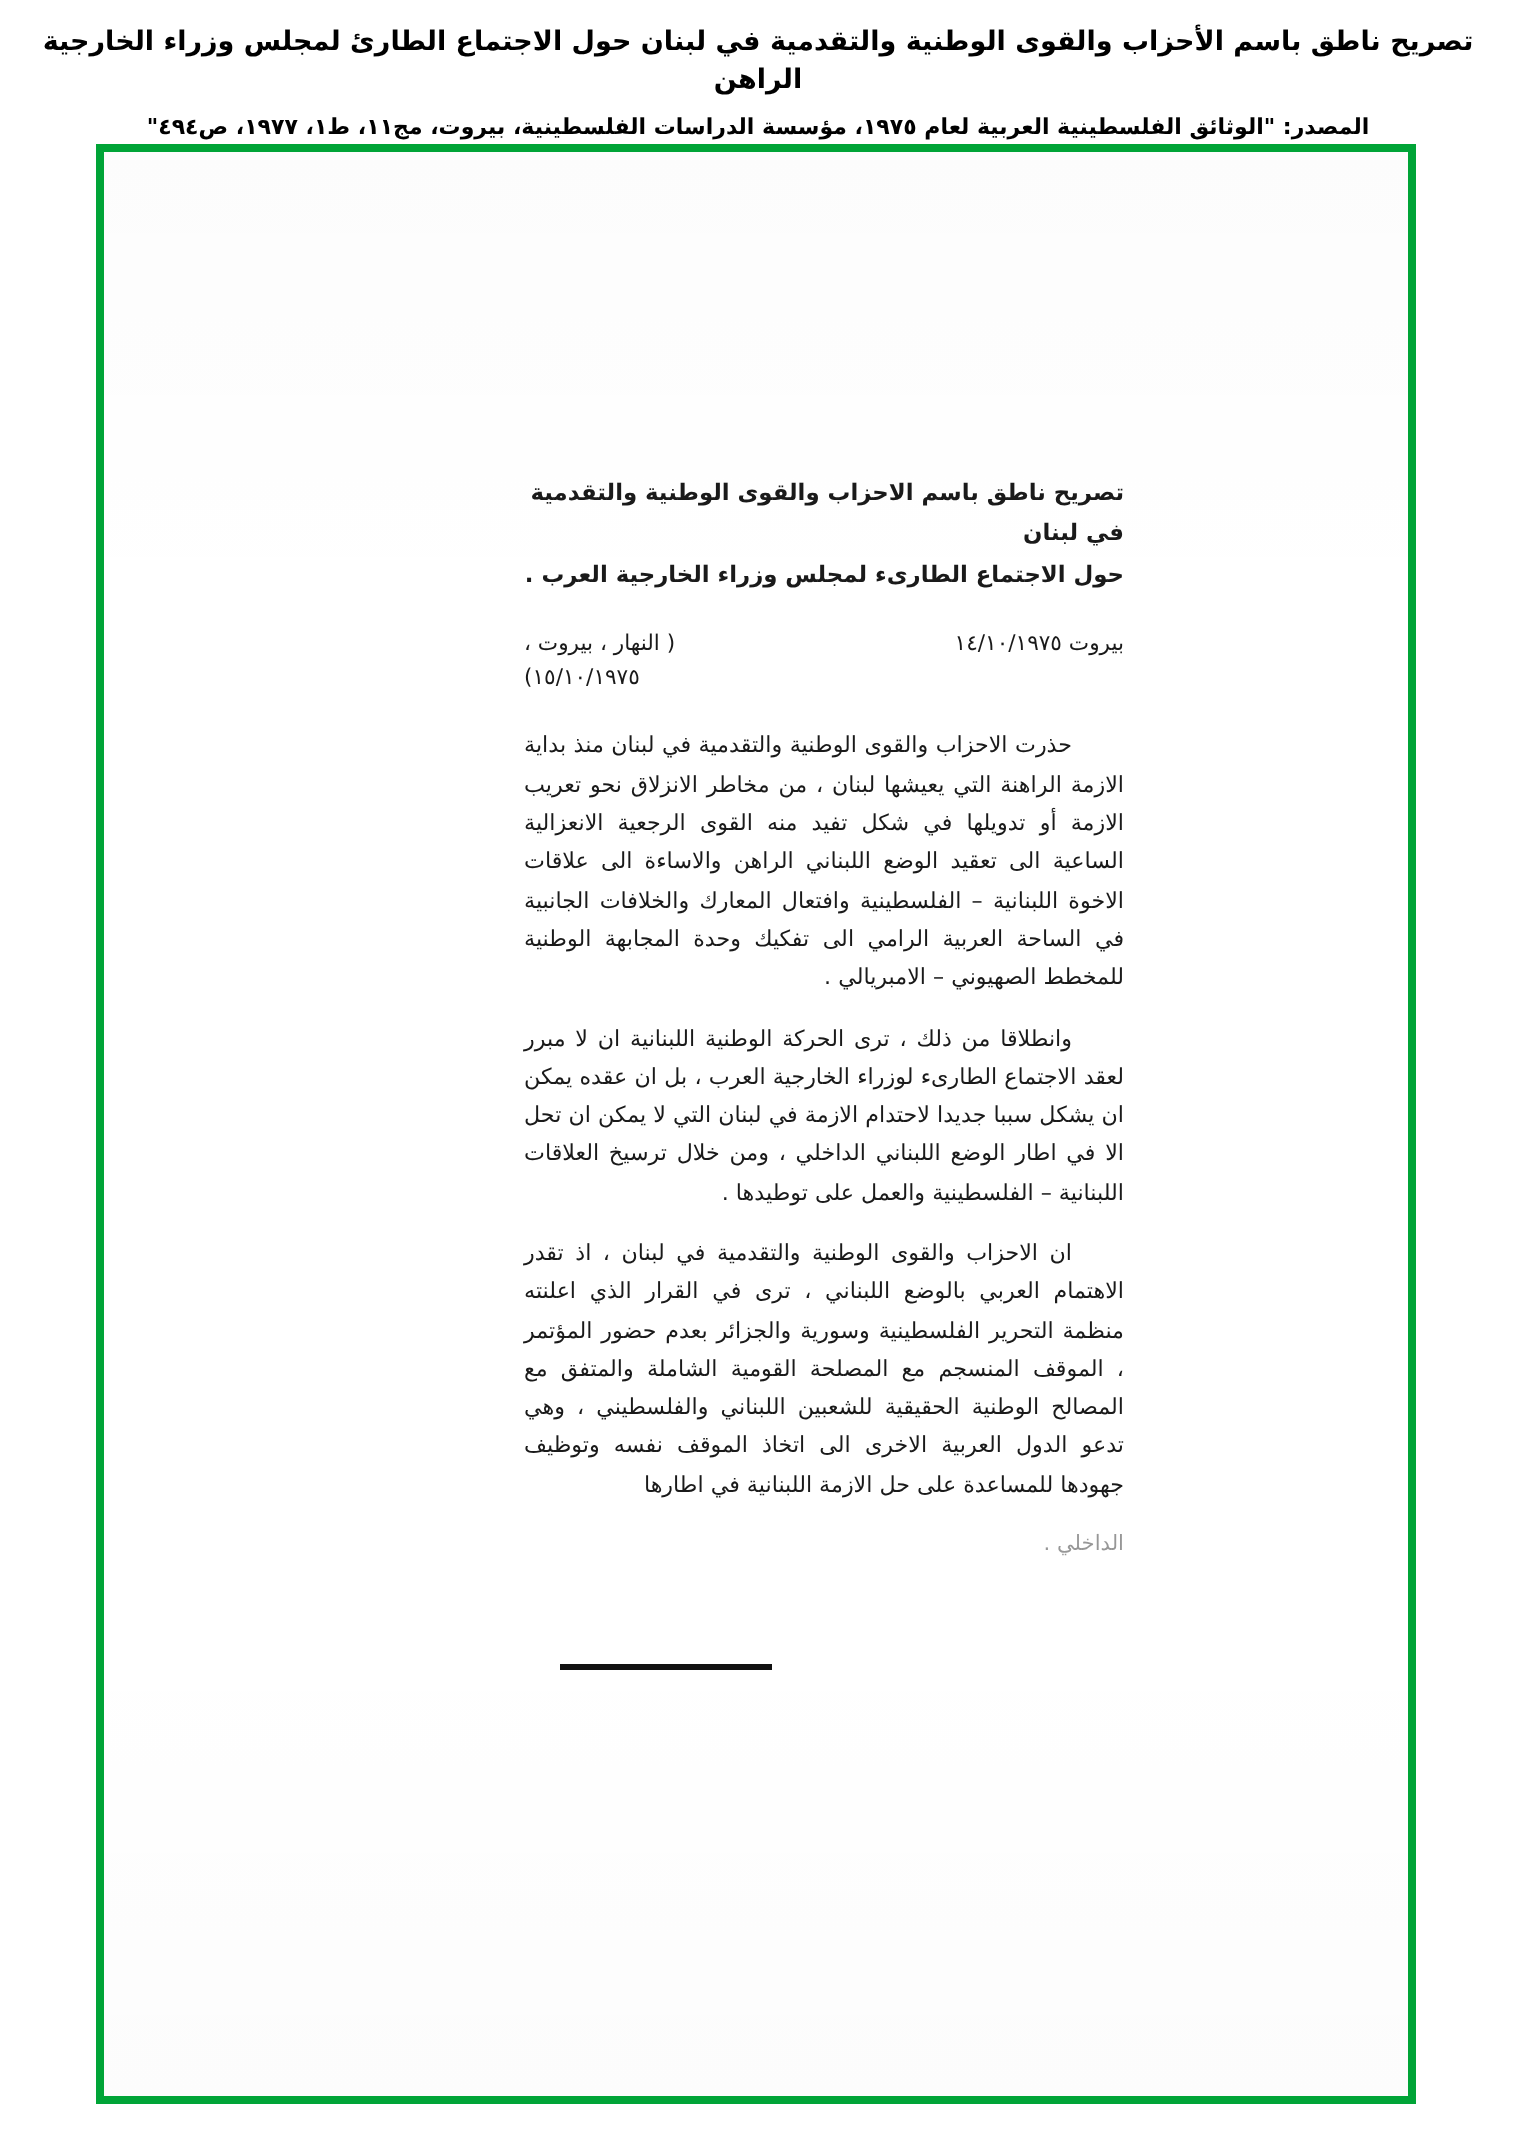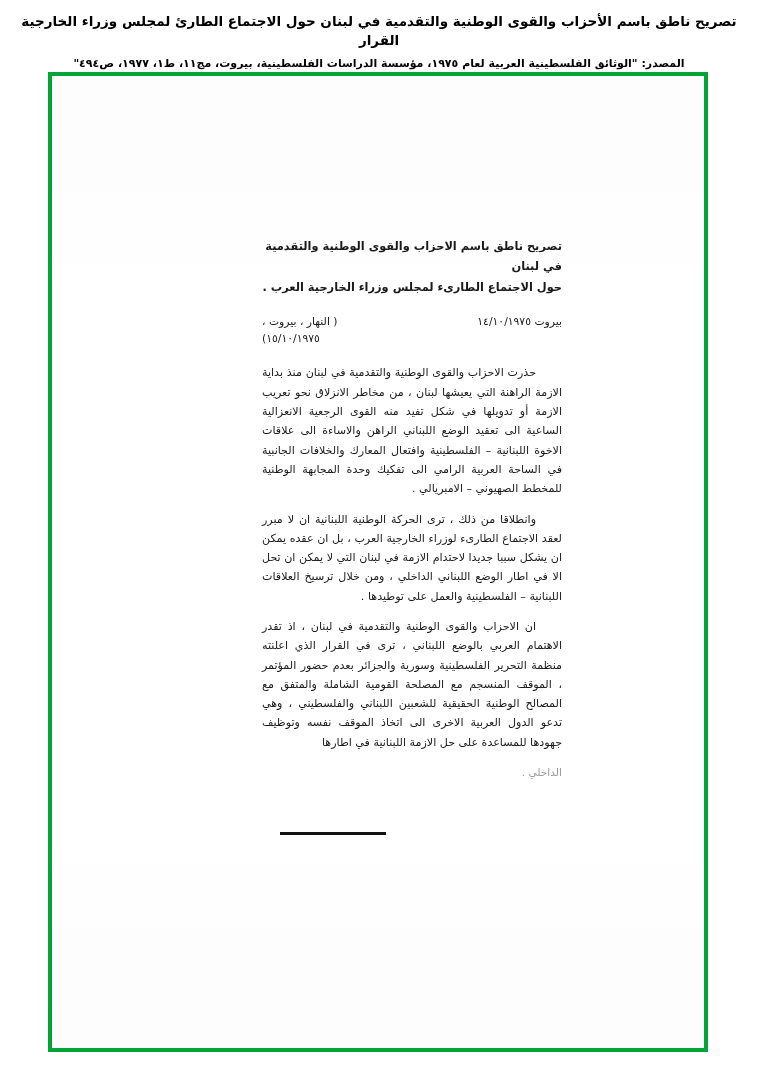--- a/index.html
+++ b/index.html
@@ -127,21 +127,21 @@
     position: absolute;
     inset: 0;
     pointer-events: none;
     background: linear-gradient(180deg, rgba(0,0,0,0.012), rgba(0,0,0,0.0) 25%, rgba(0,0,0,0.0) 75%, rgba(0,0,0,0.01));
   }
 </style>
 </head>
 <body>
 
 <div class="doc-header">
-  <div class="title">تصريح ناطق باسم الأحزاب والقوى الوطنية والتقدمية في لبنان حول الاجتماع الطارئ لمجلس وزراء الخارجية القرار</div>
+  <div class="title">تصريح ناطق باسم الأحزاب والقوى الوطنية والتقدمية في لبنان حول الاجتماع الطارئ لمجلس وزراء الخارجية الراهن</div>
   <div class="source">المصدر: "الوثائق الفلسطينية العربية لعام ١٩٧٥، مؤسسة الدراسات الفلسطينية، بيروت، مج١١، ط١، ١٩٧٧، ص٤٩٤"</div>
 </div>
 
 <div class="page-frame">
   <div class="page-inner">
 
     <div class="scan">
 
       <div class="scan-col">
 

